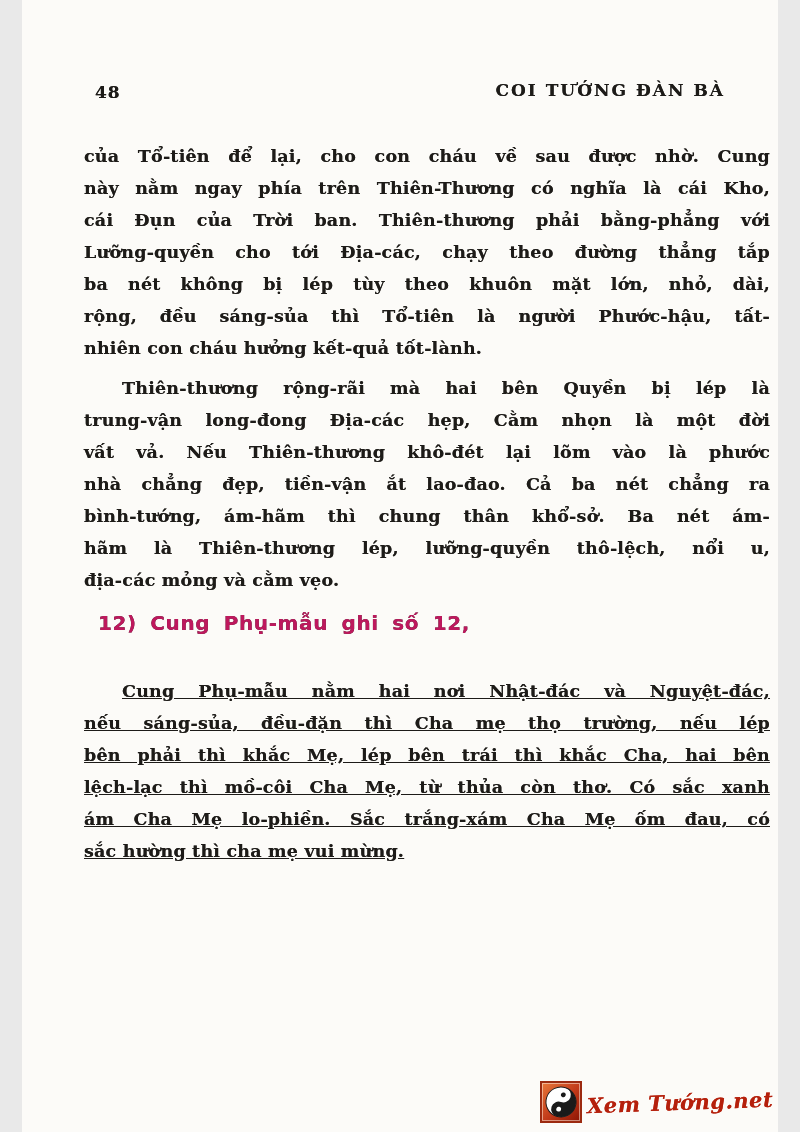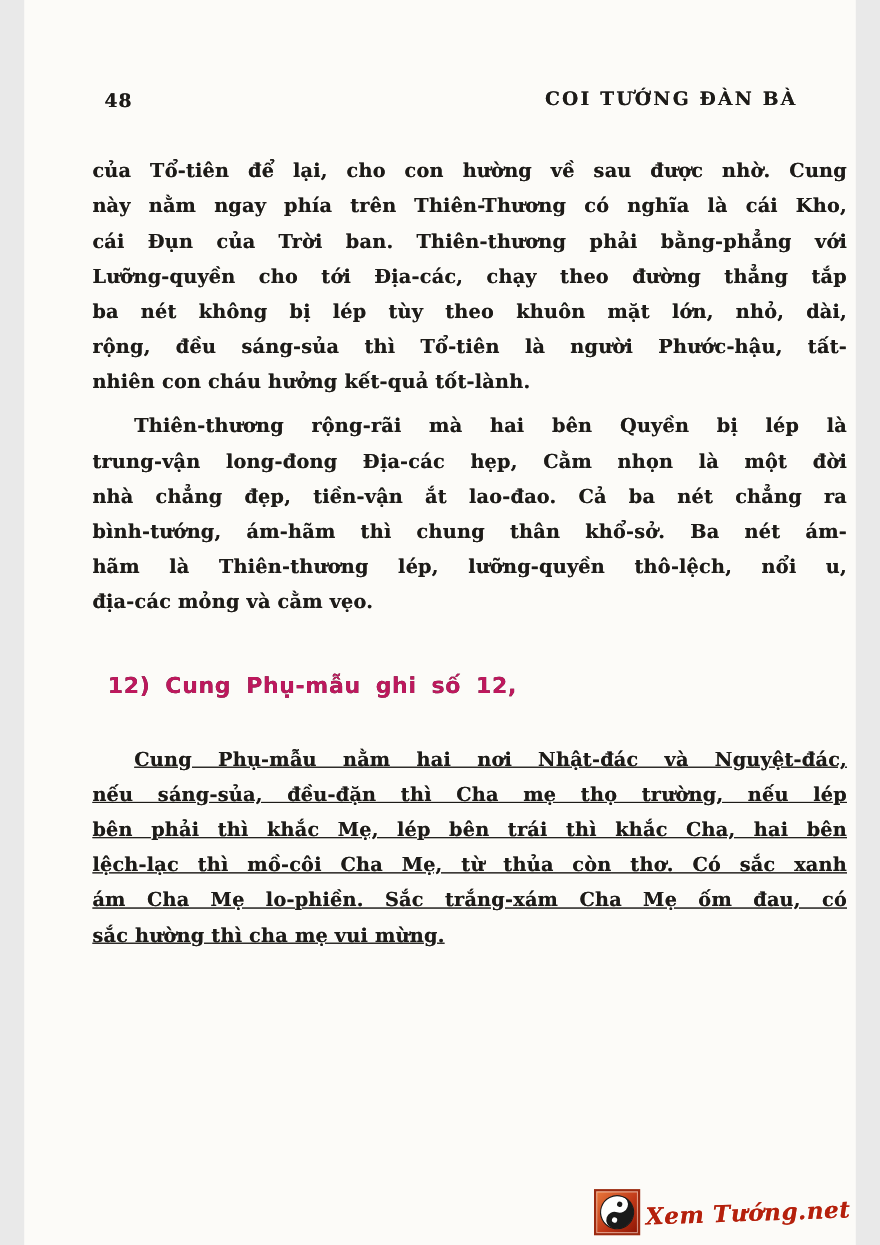--- a/index.html
+++ b/index.html
@@ -98,32 +98,33 @@
 <div class="page">
 
   <div class="runhead">
     <span class="pagenum">48</span>
     <span class="runtitle">COI TƯỚNG ĐÀN BÀ</span>
   </div>
 
   <div class="bodycol">
 
     <div class="para p1">
-      <div class="ln jl">của Tổ-tiên để lại, cho con hường về sau được nhờ. Cung</div>
+      <div class="ln jl">của Tổ-tiên để lại, cho con cháu về sau được nhờ. Cung</div>
       <div class="ln jl">này nằm ngay phía trên Thiên-Thương có nghĩa là cái Kho,</div>
       <div class="ln jl">cái Đụn của Trời ban. Thiên-thương phải bằng-phẳng với</div>
       <div class="ln jl">Lưỡng-quyền cho tới Địa-các, chạy theo đường thẳng tắp</div>
       <div class="ln jl">ba nét không bị lép tùy theo khuôn mặt lớn, nhỏ, dài,</div>
       <div class="ln jl">rộng, đều sáng-sủa thì Tổ-tiên là người Phước-hậu, tất-</div>
       <div class="ln ll">nhiên con cháu hưởng kết-quả tốt-lành.</div>
     </div>
 
     <div class="para p2">
       <div class="ln jl ind">Thiên-thương rộng-rãi mà hai bên Quyền bị lép là</div>
       <div class="ln jl">trung-vận long-đong Địa-các hẹp, Cằm nhọn là một đời</div>
+      <div class="ln jl">vất vả. Nếu Thiên-thương khô-đét lại lõm vào là phước</div>
       <div class="ln jl">nhà chẳng đẹp, tiền-vận ắt lao-đao. Cả ba nét chẳng ra</div>
       <div class="ln jl">bình-tướng, ám-hãm thì chung thân khổ-sở. Ba nét ám-</div>
       <div class="ln jl">hãm là Thiên-thương lép, lưỡng-quyền thô-lệch, nổi u,</div>
       <div class="ln ll">địa-các mỏng và cằm vẹo.</div>
     </div>
 
     <div class="heading">12) Cung Phụ-mẫu ghi số 12,</div>
 
     <div class="para p3">
       <div class="ln jl ind">Cung Phụ-mẫu nằm hai nơi Nhật-đác và Nguyệt-đác,</div>

